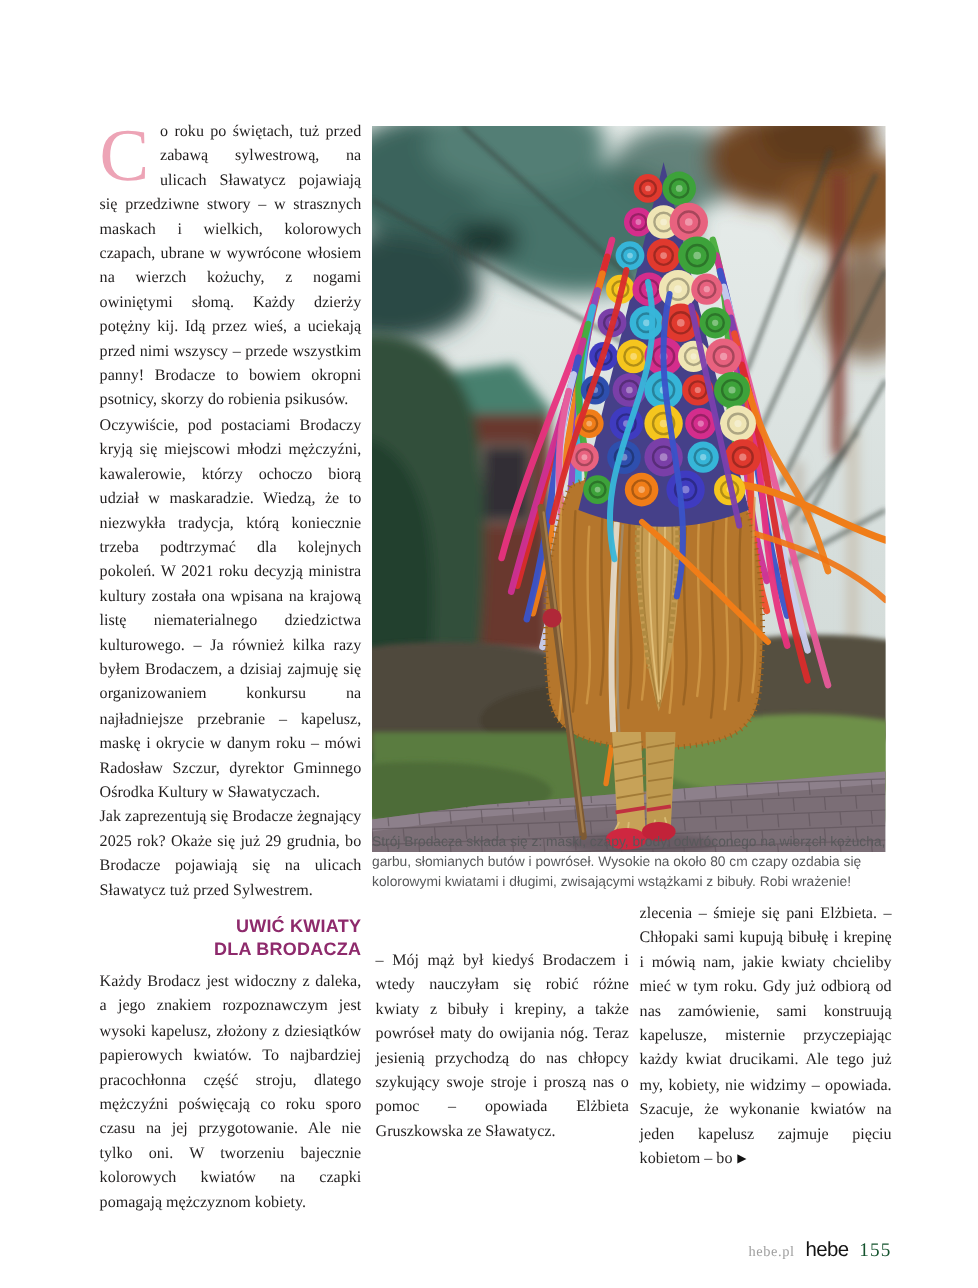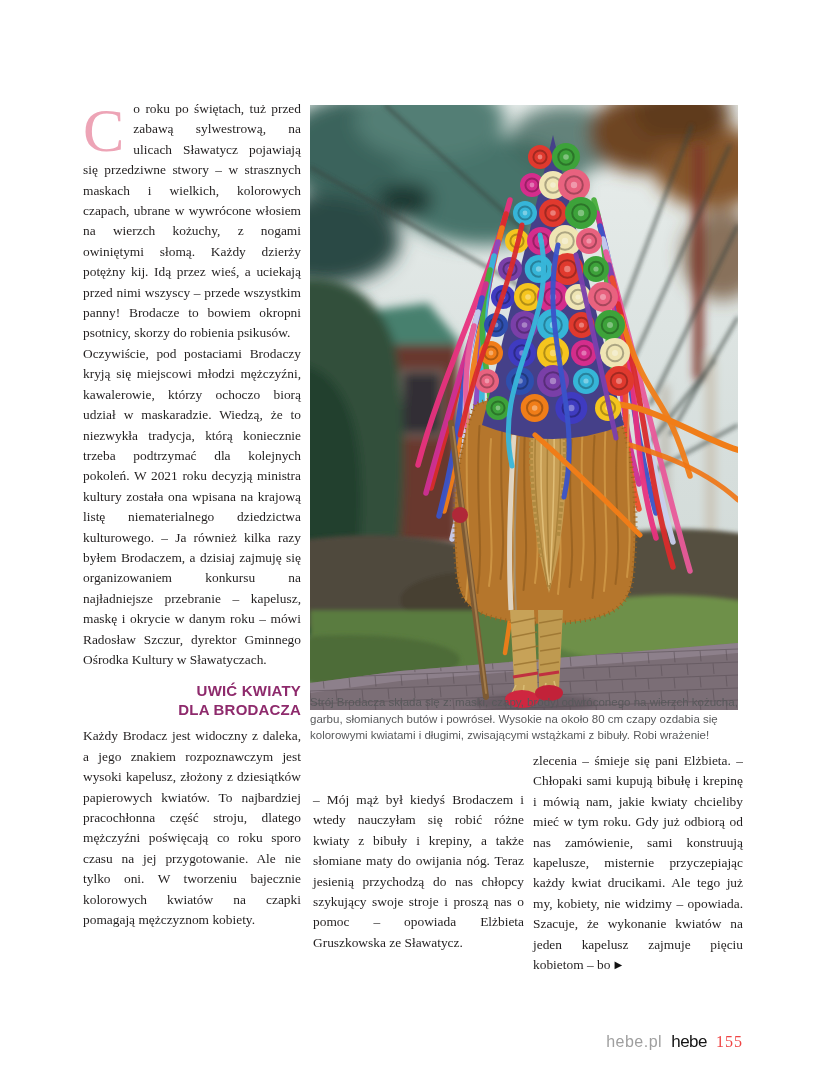--- a/index.html
+++ b/index.html
@@ -47,42 +47,43 @@
     font-family:"DejaVu Sans", sans-serif;
     font-size:10px;color:#111;
     transform:translateY(-1px);
     padding-left:4px;
   }
   .footer{
     position:absolute;right:72px;top:1032px;
     display:flex;align-items:baseline;gap:9px;
   }
   .footer .site{
-    font-family:Liberation Sans, sans-serif;
-    font-size:16px;letter-spacing:0.5px;
+    font-family:Liberation Serif, serif;
+    font-size:12px;letter-spacing:0.5px;
     color:var(--c-footer_gray,#9a9a9a);
   }
   .footer .logo{
     font-family:"Liberation Sans", sans-serif;
     font-weight:normal;font-size:17px;letter-spacing:-0.5px;
     color:#141414;
   }
   .footer .pagenum{
     font-family:"Liberation Serif", serif;
-    font-size:16px;color:#ef4444;letter-spacing:1px;
+    font-size:16px;color:#14532d;letter-spacing:1px;
   }
 </style>
 </head>
 <body>
 
 <div class="page" style="--c-dropcap: #eda4b6; --c-heading: #8e2a6c; --c-body: #221f1f; --c-caption: #58595b; --c-footer_gray: #9f9f9f;">
 
   <div class="bodycol col-left">
     <p><span class="dropcap">C</span><span>o roku po świętach, tuż przed zabawą sylwestrową, na ulicach Sławatycz pojawiają się przedziwne stwory – w strasznych maskach i wielkich, kolorowych czapach, ubrane w wywrócone włosiem na wierzch kożuchy, z nogami owiniętymi słomą. Każdy dzierży potężny kij. Idą przez wieś, a uciekają przed nimi wszyscy – przede wszystkim panny! Brodacze to bowiem okropni psotnicy, skorzy do robienia psikusów.</span></p>
     <p>Oczywiście, pod postaciami Brodaczy kryją się miejscowi młodzi mężczyźni, kawalerowie, którzy ochoczo biorą udział w maskaradzie. Wiedzą, że to niezwykła tradycja, którą koniecznie trzeba podtrzymać dla kolejnych pokoleń. W 2021 roku decyzją ministra kultury została ona wpisana na krajową listę niematerialnego dziedzictwa kulturowego. – Ja również kilka razy byłem Brodaczem, a dzisiaj zajmuję się organizowaniem konkursu na najładniejsze przebranie – kapelusz, maskę i okrycie w danym roku – mówi Radosław Szczur, dyrektor Gminnego Ośrodka Kultury w Sławatyczach.</p>
+    <p>Jak zaprezentują się Brodacze żegnający 2025 rok? Okaże się już 29 grudnia, bo Brodacze pojawiają się na ulicach Sławatycz tuż przed Sylwestrem.</p>
     <h2 class="section-heading">
       <span>UWIĆ KWIATY</span><br>
       <span>DLA BRODACZA</span>
     </h2>
     <p>Każdy Brodacz jest widoczny z daleka, a jego znakiem rozpoznawczym jest wysoki kapelusz, złożony z dziesiątków papierowych kwiatów. To najbardziej pracochłonna część stroju, dlatego mężczyźni poświęcają co roku sporo czasu na jej przygotowanie. Ale nie tylko oni. W tworzeniu bajecznie kolorowych kwiatów na czapki pomagają mężczyznom kobiety.</p>
   </div>
 
   <svg class="photo" viewBox="0 0 428 605" aria-hidden="true">
     <defs>
       <linearGradient id="sky" x1="0" y1="0" x2="0" y2="1">
@@ -489,21 +490,21 @@
             <path d="M266,150 C286,240 286,243 306,333" stroke="#7b3fae" stroke-width="5" fill="none" opacity="0.95"></path>
           </g>
         <path d="M225,330 C260,360 300,400 330,430" fill="none" stroke="#f07d18" stroke-width="5" stroke-linecap="round"></path>
       </g>
     </g>
   </svg>
 
   <div class="caption">Strój Brodacza składa się z: maski, czapy, brody, odwróconego na wierzch kożucha, garbu, słomianych butów i powróseł. Wysokie na około 80 cm czapy ozdabia się kolorowymi kwiatami i długimi, zwisającymi wstążkami z bibuły. Robi wrażenie!</div>
 
   <div class="bodycol col-mid">
-    <p>– Mój mąż był kiedyś Brodaczem i wtedy nauczyłam się robić różne kwiaty z bibuły i krepiny, a także słomiane maty do owijania nóg. Teraz jesienią przychodzą do nas chłopcy szykujący swoje stroje i proszą nas o pomoc – opowiada Elżbieta Gruszkowska ze Sławatycz.</p>
+    <p>– Mój mąż był kiedyś Brodaczem i wtedy nauczyłam się robić różne kwiaty z bibuły i krepiny, a także powróseł maty do owijania nóg. Teraz jesienią przychodzą do nas chłopcy szykujący swoje stroje i proszą nas o pomoc – opowiada Elżbieta Gruszkowska ze Sławatycz.</p>
   </div>
 
   <div class="bodycol col-right">
     <p><span>zlecenia – śmieje się pani Elżbieta. – Chłopaki sami kupują bibułę i krepinę i mówią nam, jakie kwiaty chcieliby mieć w tym roku. Gdy już odbiorą od nas zamówienie, sami konstruują kapelusze, misternie przyczepiając każdy kwiat drucikami. Ale tego już my, kobiety, nie widzimy – opowiada. Szacuje, że wykonanie kwiatów na jeden kapelusz zajmuje pięciu kobietom – bo</span><span class="continues-arrow">▶</span></p>
   </div>
 
   <div class="footer">
     <span class="site">hebe.pl</span>
     <span class="logo">hebe</span>
     <span class="pagenum">155</span>

